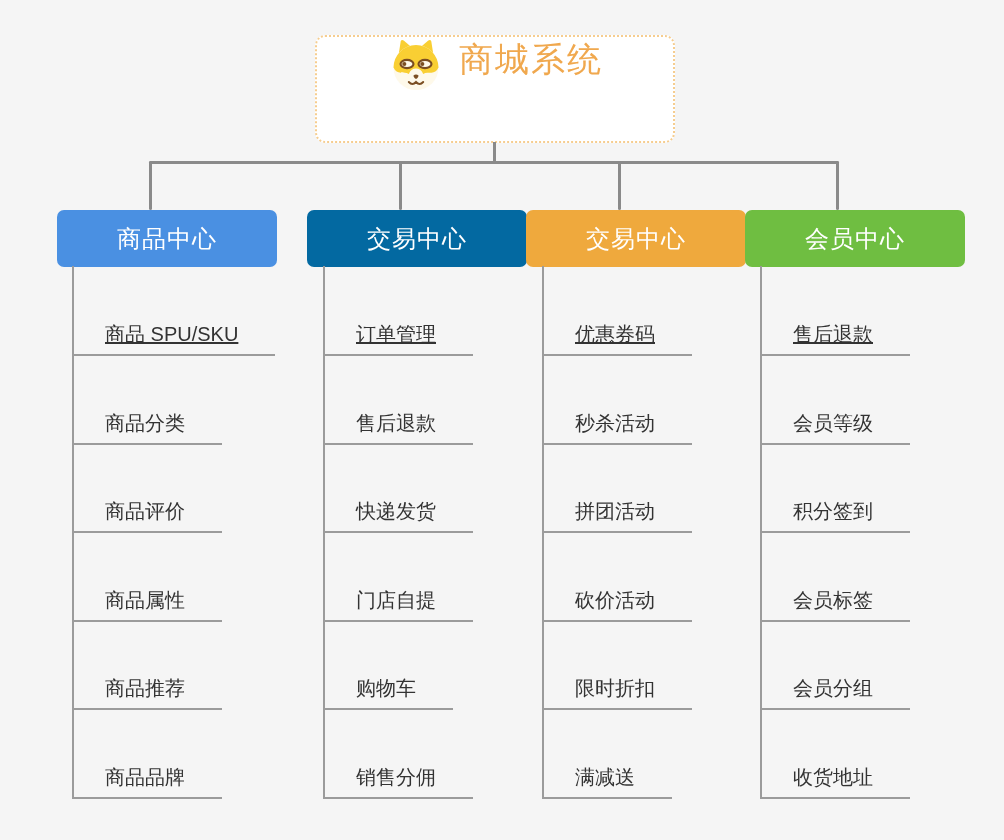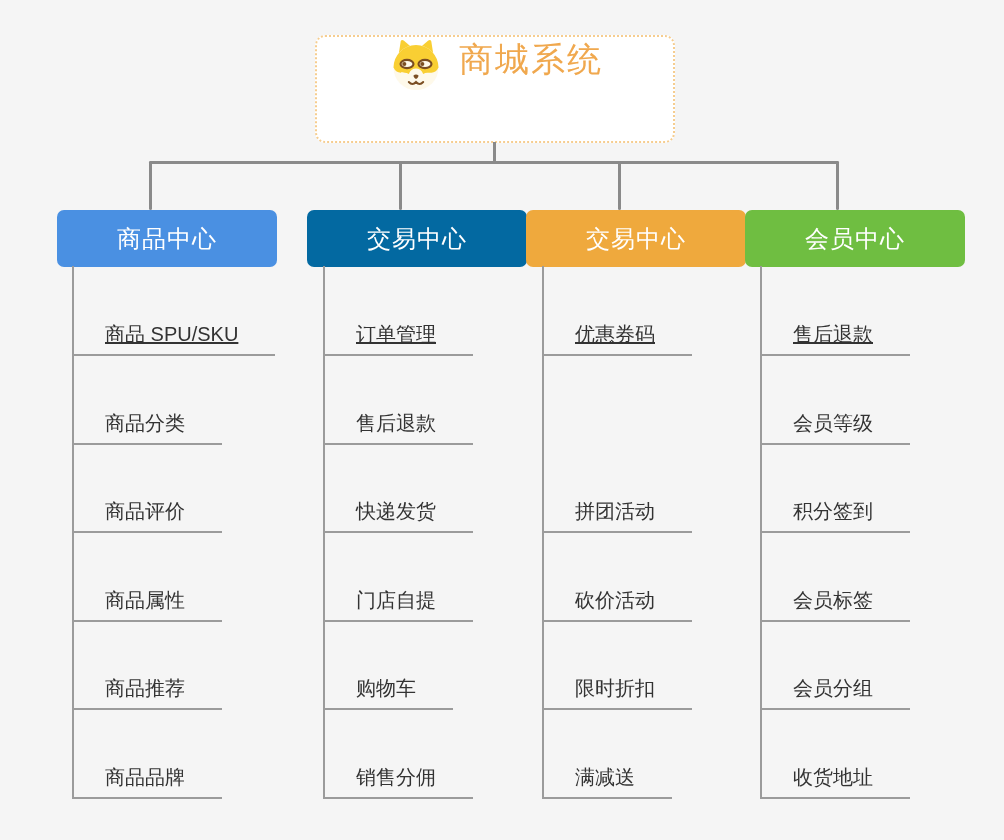--- a/index.html
+++ b/index.html
@@ -130,20 +130,21 @@
   <div class="leaf c0 r5">商品品牌</div>
 
   <div class="leaf c1 r0">订单管理</div>
   <div class="leaf c1 r2">快递发货</div>
   <div class="leaf c1 r1">售后退款</div>
   <div class="leaf c1 r4">购物车</div>
   <div class="leaf c1 r3">门店自提</div>
   <div class="leaf c1 r5">销售分佣</div>
 
   <div class="leaf c2 r0">优惠券码</div>
+  <div class="leaf c2 r1">秒杀活动</div>
   <div class="leaf c2 r2">拼团活动</div>
   <div class="leaf c2 r3">砍价活动</div>
   <div class="leaf c2 r4">限时折扣</div>
   <div class="leaf c2 r5">满减送</div>
 
   <div class="leaf c3 r0">售后退款</div>
   <div class="leaf c3 r1">会员等级</div>
   <div class="leaf c3 r2">积分签到</div>
   <div class="leaf c3 r3">会员标签</div>
   <div class="leaf c3 r4">会员分组</div>

